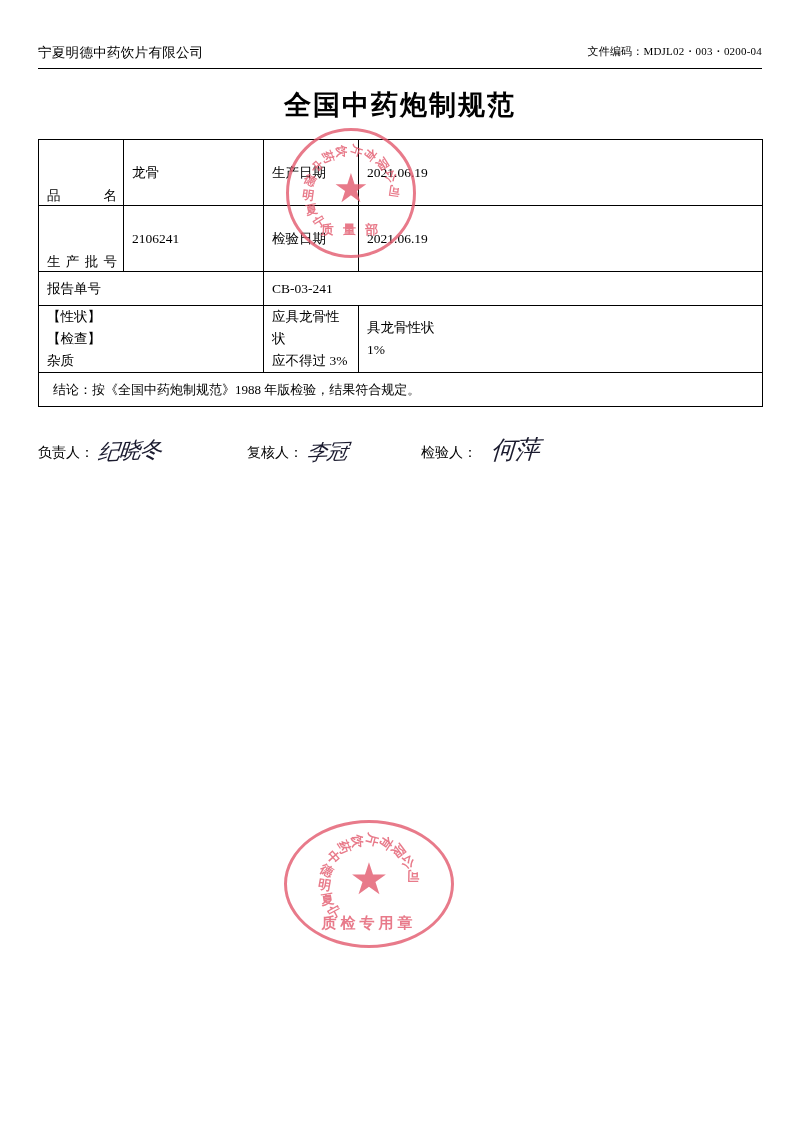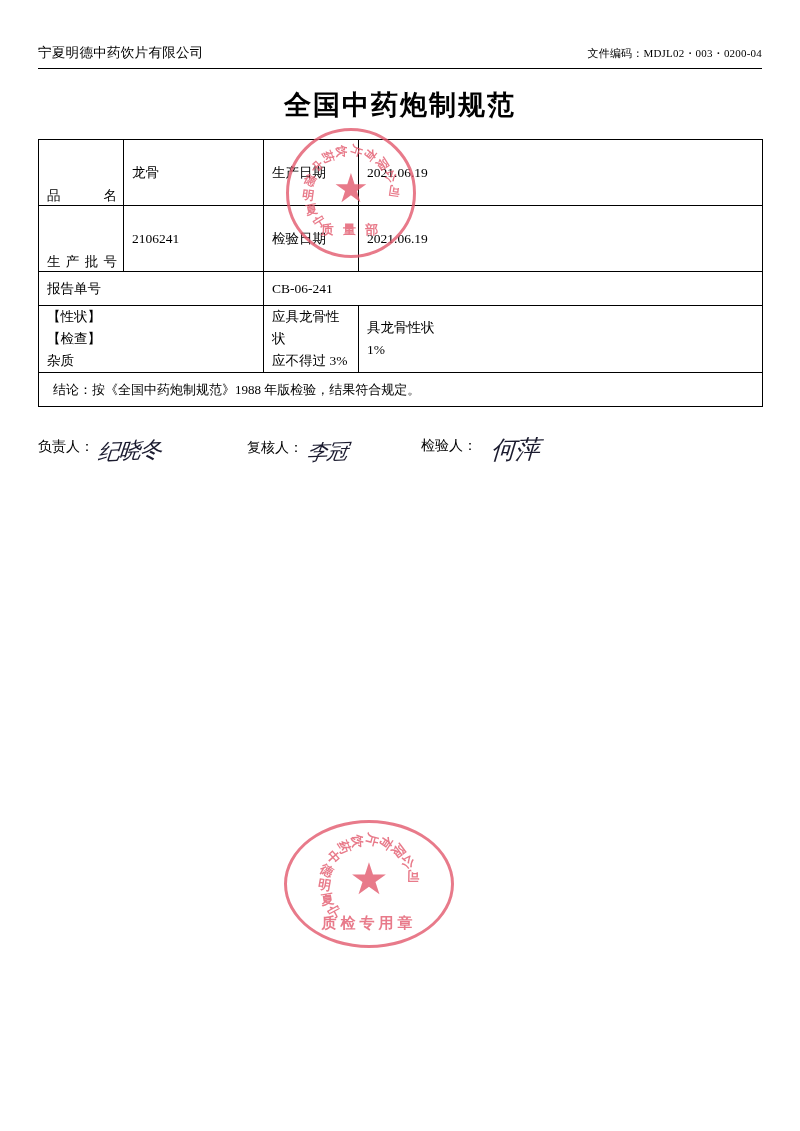--- a/index.html
+++ b/index.html
@@ -20,21 +20,21 @@
   .inner {
     position: absolute;
     left: 38px;
     top: 44px;
     width: 724px;
   }
   
   .hdr {
     display: flex;
     justify-content: space-between;
-    align-items: center;
+    align-items: flex-start;
     font-size: 13.5px;
     letter-spacing: 0.3px;
     padding-bottom: 4px;
   }
   .hdr-right {
     font-size: 11px;
     letter-spacing: 0.2px;
   }
   .hdr-rule {
     border-bottom: 1px solid #000;
@@ -100,21 +100,21 @@
   }
   
   .sigrow {
     display: flex;
     margin-top: 22px;
     font-size: 14px;
     align-items: flex-end;
   }
   .sig {
     display: flex;
-    align-items: center;
+    align-items: flex-end;
     position: relative;
   }
   .sig-label { white-space: nowrap; }
   .sig-hand {
     font-family: "DejaVu Serif", serif;
     font-style: italic;
     font-size: 22px;
     color: #1a1a2e;
     margin-left: 4px;
     position: relative;
@@ -241,21 +241,21 @@
             </td>
           <td>
               <div class="cellpad">2021.06.19</div>
             </td>
         </tr>
         <tr>
           <td colspan="2">
               <div class="cellpad lbl">报告单号</div>
             </td>
           <td colspan="2">
-              <div class="cellpad">CB-06-241</div>
+              <div class="cellpad">CB-03-241</div>
             </td>
         </tr>
         <tr>
           <td colspan="2" class="body-cell">
             <div class="body-line">【性状】</div>
             <div class="body-line">【检查】</div>
             <div class="body-line">杂质</div>
           </td>
           <td class="body-cell">
             <div class="body-line">应具龙骨性状</div>

